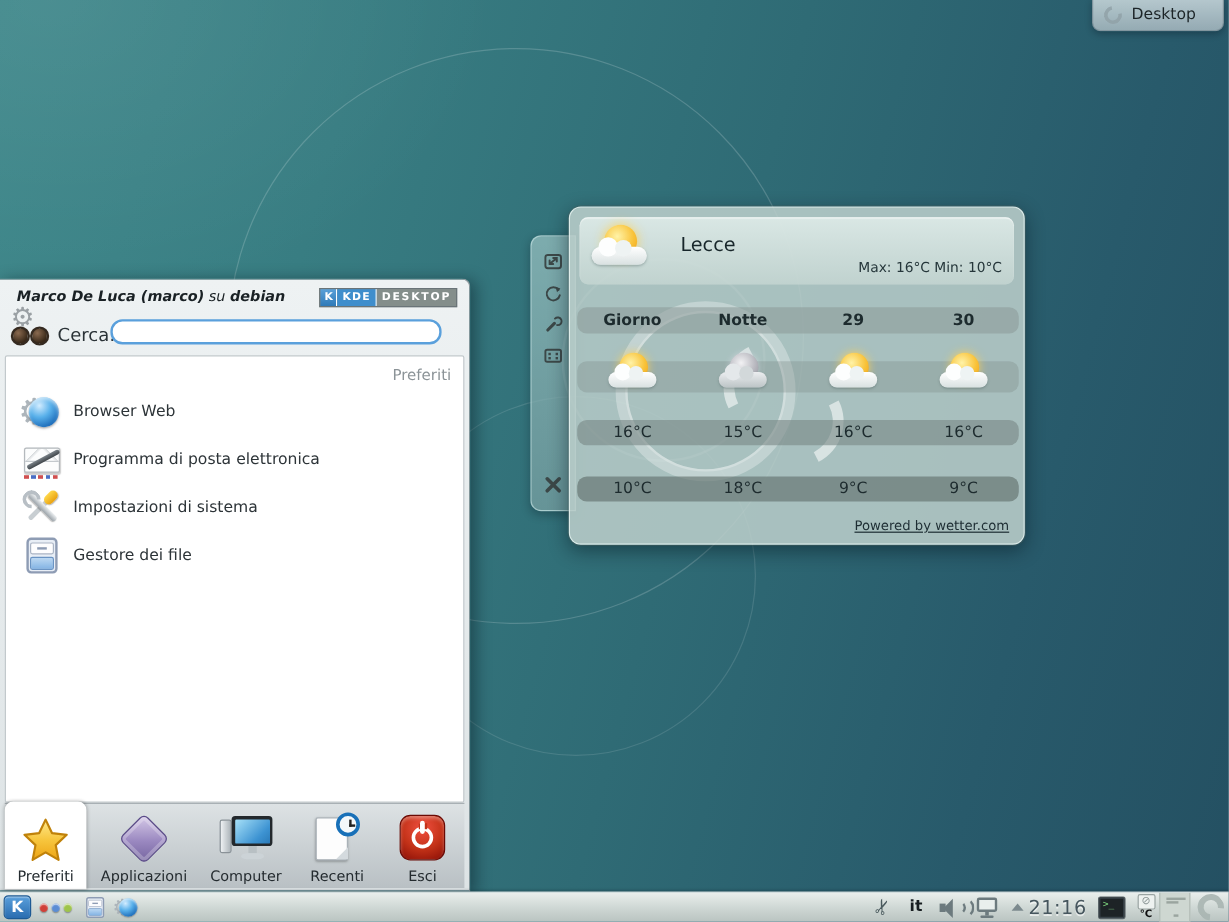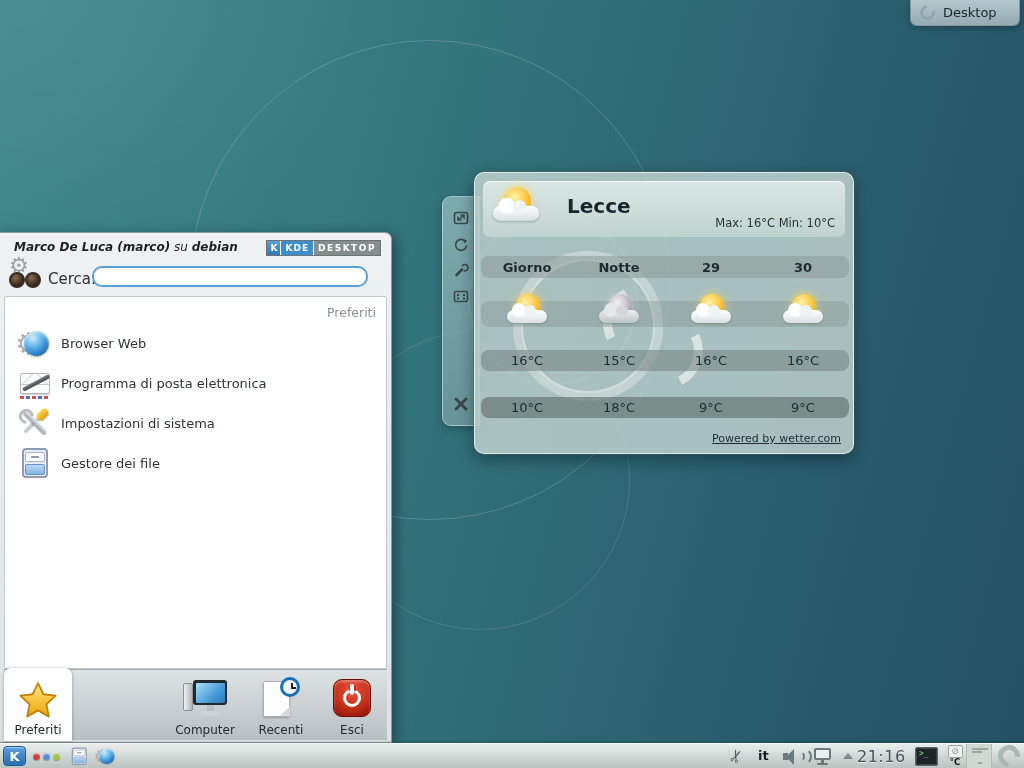--- a/index.html
+++ b/index.html
@@ -40,21 +40,21 @@
   .warc { position:absolute; border-radius:50%; pointer-events:none; }
   .warc1 { left:38px; top:78px; width:150px; height:150px; border:10px solid rgba(255,255,255,0.30); }
   .warc2 { left:46px; top:86px; width:134px; height:134px; border:2px solid rgba(255,255,255,0.25); }
   .warc3 { left:128px; top:112px; width:76px; height:76px; border:9px solid transparent;
            border-left-color:rgba(255,255,255,0.55); transform:rotate(18deg); }
   .warc4 { left:152px; top:140px; width:76px; height:76px; border:9px solid transparent;
            border-right-color:rgba(255,255,255,0.55); transform:rotate(18deg); }
   .w-title { position:absolute; left:8px; top:8px; right:8px; height:56px;
     background:linear-gradient(180deg,rgba(226,238,235,0.85),rgba(200,216,212,0.75));
     border-radius:7px; box-shadow:inset 0 1px 1px rgba(255,255,255,0.7); }
-  .w-city { position:absolute; left:84px; top:13px; font-size:20px; font-weight:bold; color:#17262a; }
+  .w-city { position:absolute; left:84px; top:13px; font-size:16px; font-weight:normal; color:#17262a; }
   .w-maxmin { position:absolute; right:10px; bottom:7px; font-size:11.5px; color:#25363a;margin-top:28px; }
   .w-row { position:absolute; left:6px; width:368px; border-radius:8px; display:flex; }
   .w-row .cell { flex:1 1 0; text-align:center; color:#1d2b2e; }
   .w-cols  { top:83px;  height:22px; background:rgba(138,153,151,0.55); align-items:center; }
   .w-cols .cell { font-size:13px; font-weight:bold; }
   .w-icons { top:128px; height:26px; background:rgba(125,140,138,0.35); }
   .w-day   { top:177px; height:21px; background:rgba(120,135,133,0.60); align-items:center; }
   .w-night { top:224px; height:21px; background:rgba(98,113,111,0.65);  align-items:center; }
   .w-day .cell, .w-night .cell { font-size:13px; }
   .w-credit { position:absolute; right:12px; bottom:8px; font-size:11px; color:#1d2d33;
@@ -416,20 +416,26 @@
             <stop offset="0" stop-color="#ffe98c"></stop>
                 <stop offset="0.5" stop-color="#f7c63e"></stop>
                 <stop offset="1" stop-color="#eda414"></stop>
           </linearGradient>
             </defs>
           <path d="M12 2.2 L14.9 8.3 21.6 9.1 16.6 13.8 17.9 20.5 12 17.1 6.1 20.5 7.4 13.8 2.4 9.1 9.1 8.3 Z" fill="url(#gstar)" stroke="#c0820a" stroke-width="1" stroke-linejoin="round"></path>
         </svg>
       </div>
       <span class="tlbl">Preferiti</span>
     </div>
+    <div class="ko-tab t-applicazioni">
+      <div class="tab-ic ti-diamond">
+          <div class="dia"></div>
+        </div>
+      <span class="tlbl">Applicazioni</span>
+    </div>
     <div class="ko-tab t-computer">
       <div class="tab-ic ti-comp">
         <div class="tower"></div>
           <div class="mon">
             <div class="scr"></div>
           </div>
           <div class="neck"></div>
           <div class="base"></div>
       </div>
       <span class="tlbl">Computer</span>

